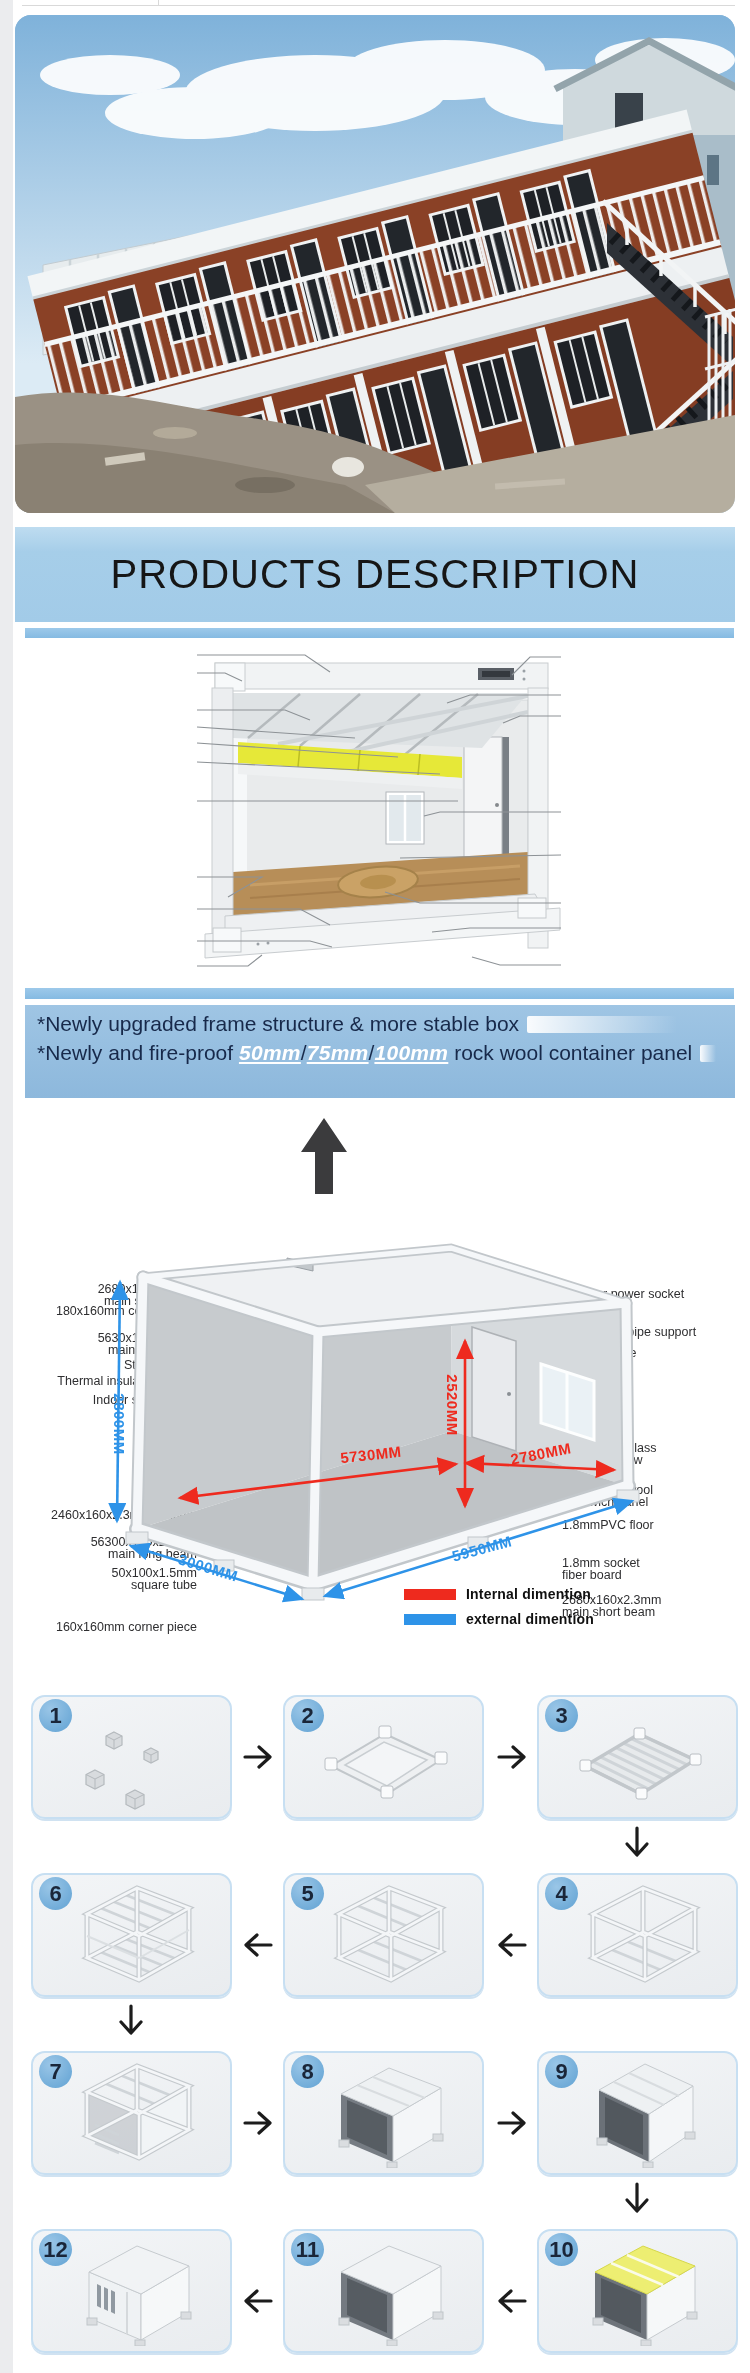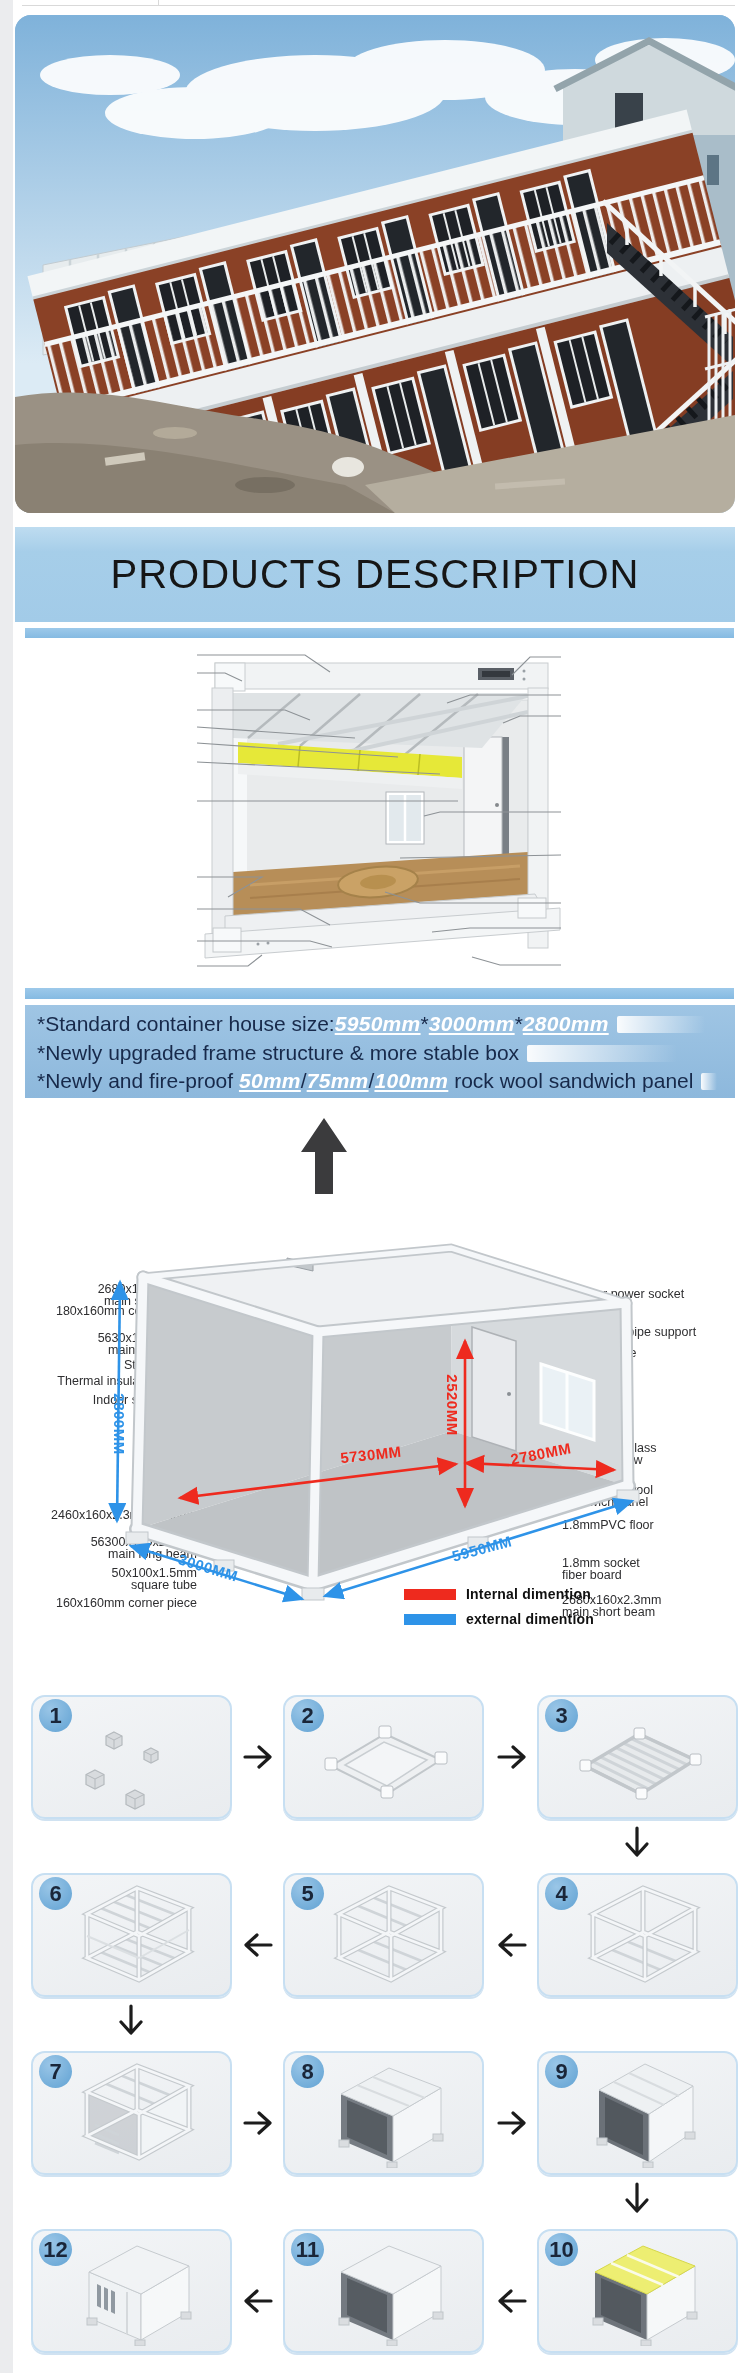--- a/index.html
+++ b/index.html
@@ -370,21 +370,21 @@
         <span>2460x160x2.3mm Column</span>
       </div>
     <div class="dlabel L" style="top:898px">
         <span>56300x160x2.3mm</span>
         <span>main long beam</span>
       </div>
     <div class="dlabel L" style="top:929px">
         <span>50x100x1.5mm</span>
         <span>square tube</span>
       </div>
-    <div class="dlabel L" style="top:959px">
+    <div class="dlabel L" style="top:983px">
         <span>160x160mm corner piece</span>
       </div>
 
     <div class="dlabel R" style="top:650px">
         <span>Outdoor power socket</span>
       </div>
     <div class="dlabel R" style="top:688px">
         <span>Top square pipe support</span>
       </div>
     <div class="dlabel R" style="top:709px">
@@ -406,23 +406,22 @@
         <span>fiber board</span>
       </div>
     <div class="dlabel R" style="top:956px">
         <span>2680x160x2.3mm</span>
         <span>main short beam</span>
       </div>
   </div>
 
   <div class="thinbar b2"></div>
   <div class="specs">
-    <div><span>*Standard container house size:</span><span class="val">5950mm</span><span>*</span><span class="val">3000mm</span><span>*</span><span class="val">2800mm</span><span class="streak s1"></span></div>
     <div><span>*Newly upgraded frame structure &amp; more stable box</span><span class="streak s2"></span></div>
-    <div><span>*Newly and fire-proof </span><span class="val">50mm</span><span>/</span><span class="val">75mm</span><span>/</span><span class="val">100mm</span><span> rock wool sandwich panel</span><span class="streak s3"></span></div>
+    <div><span>*Newly and fire-proof </span><span class="val">50mm</span><span>/</span><span class="val">75mm</span><span>/</span><span class="val">100mm</span><span> rock wool container panel</span><span class="streak s3"></span></div>
   </div>
 
   <svg class="up-arrow" width="48" height="80" viewBox="0 0 48 80">
     <polygon points="24,2 47,36 33,36 33,78 15,78 15,36 1,36" fill="#3b3b3d"></polygon>
   </svg>
 
   <div class="dimfig">
     <svg width="750" height="460" viewBox="0 1205 750 460">
       <defs>
         <marker id="mr" orient="auto-start-reverse" markerWidth="10" markerHeight="10" refX="7" refY="3.5">

